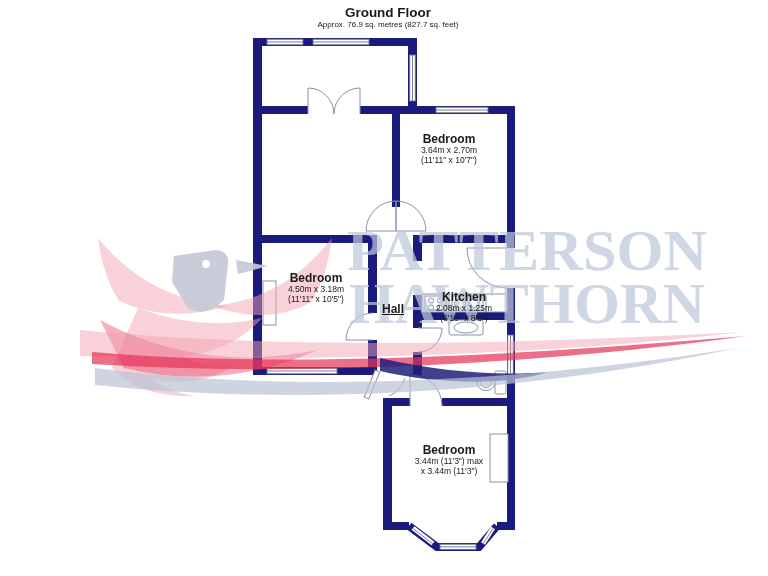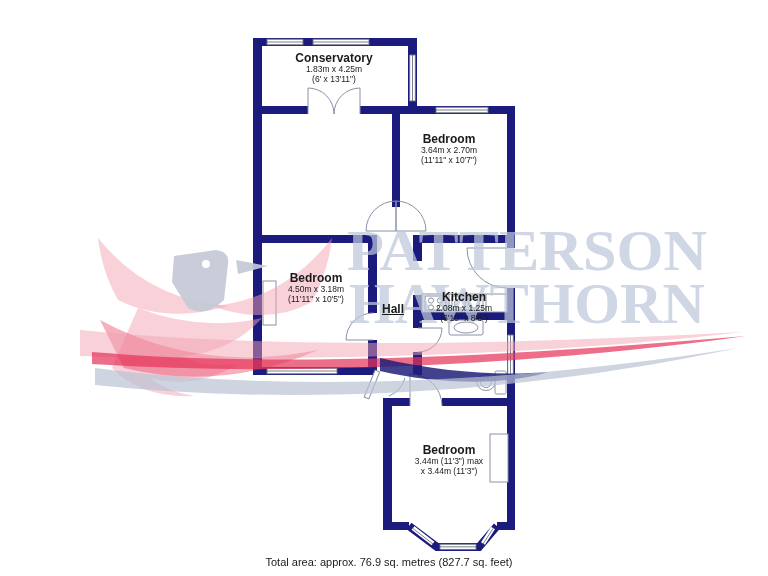--- a/index.html
+++ b/index.html
@@ -155,26 +155,25 @@
       <text class="wm-text" x="349" y="323" textLength="356" lengthAdjust="spacingAndGlyphs">HAWTHORN</text>
       <path class="wm-pink" d="M80,330 C280,350 520,344 742,332 C540,356 300,362 80,356 Z"></path>
       <path class="wm-red" d="M92,352 C300,370 560,352 746,336 C560,362 310,378 92,364 Z"></path>
       <path class="wm-navy" d="M380,358 C440,372 500,376 548,372 C505,386 436,384 380,371 Z"></path>
       <path class="wm-gray" d="M95,368 C300,394 520,382 738,348 C520,394 300,406 95,385 Z"></path>
     </g>
   </svg>
 
   <div class="labels">
 
-
-    <div class="rlabel" style="left:334px;top:52px;">
-      <span class="rname">Conservatory</span>
-      <span class="rdim">1.83m x 4.25m</span>
-      <span class="rdim">(6' x 13'11")</span>
-    </div>
+    <div class="tblock" style="left:388px;top:5px;">
+      <span class="title-main">Ground Floor</span>
+      <span class="title-sub">Approx. 76.9 sq. metres (827.7 sq. feet)</span>
+    </div>
+
 
 
     <div class="rlabel" style="left:449px;top:133px;">
       <span class="rname">Bedroom</span>
       <span class="rdim">3.64m x 2.70m</span>
       <span class="rdim">(11'11" x 10'7")</span>
     </div>
 
     <div class="rlabel" style="left:464px;top:247px;margin-top:44px;">
       <span class="rname">Kitchen</span>
@@ -192,15 +191,14 @@
       <span class="rname">Hall</span>
     </div>
 
 
     <div class="rlabel" style="left:449px;top:444px;">
       <span class="rname">Bedroom</span>
       <span class="rdim">3.44m (11'3") max</span>
       <span class="rdim">x 3.44m (11'3")</span>
     </div>
 
-    <div class="footer" style="left:389px;top:556px;">Total area: approx. 76.9 sq. metres (827.7 sq. feet)</div>
   </div>
 </div>
 
 </body></html>

